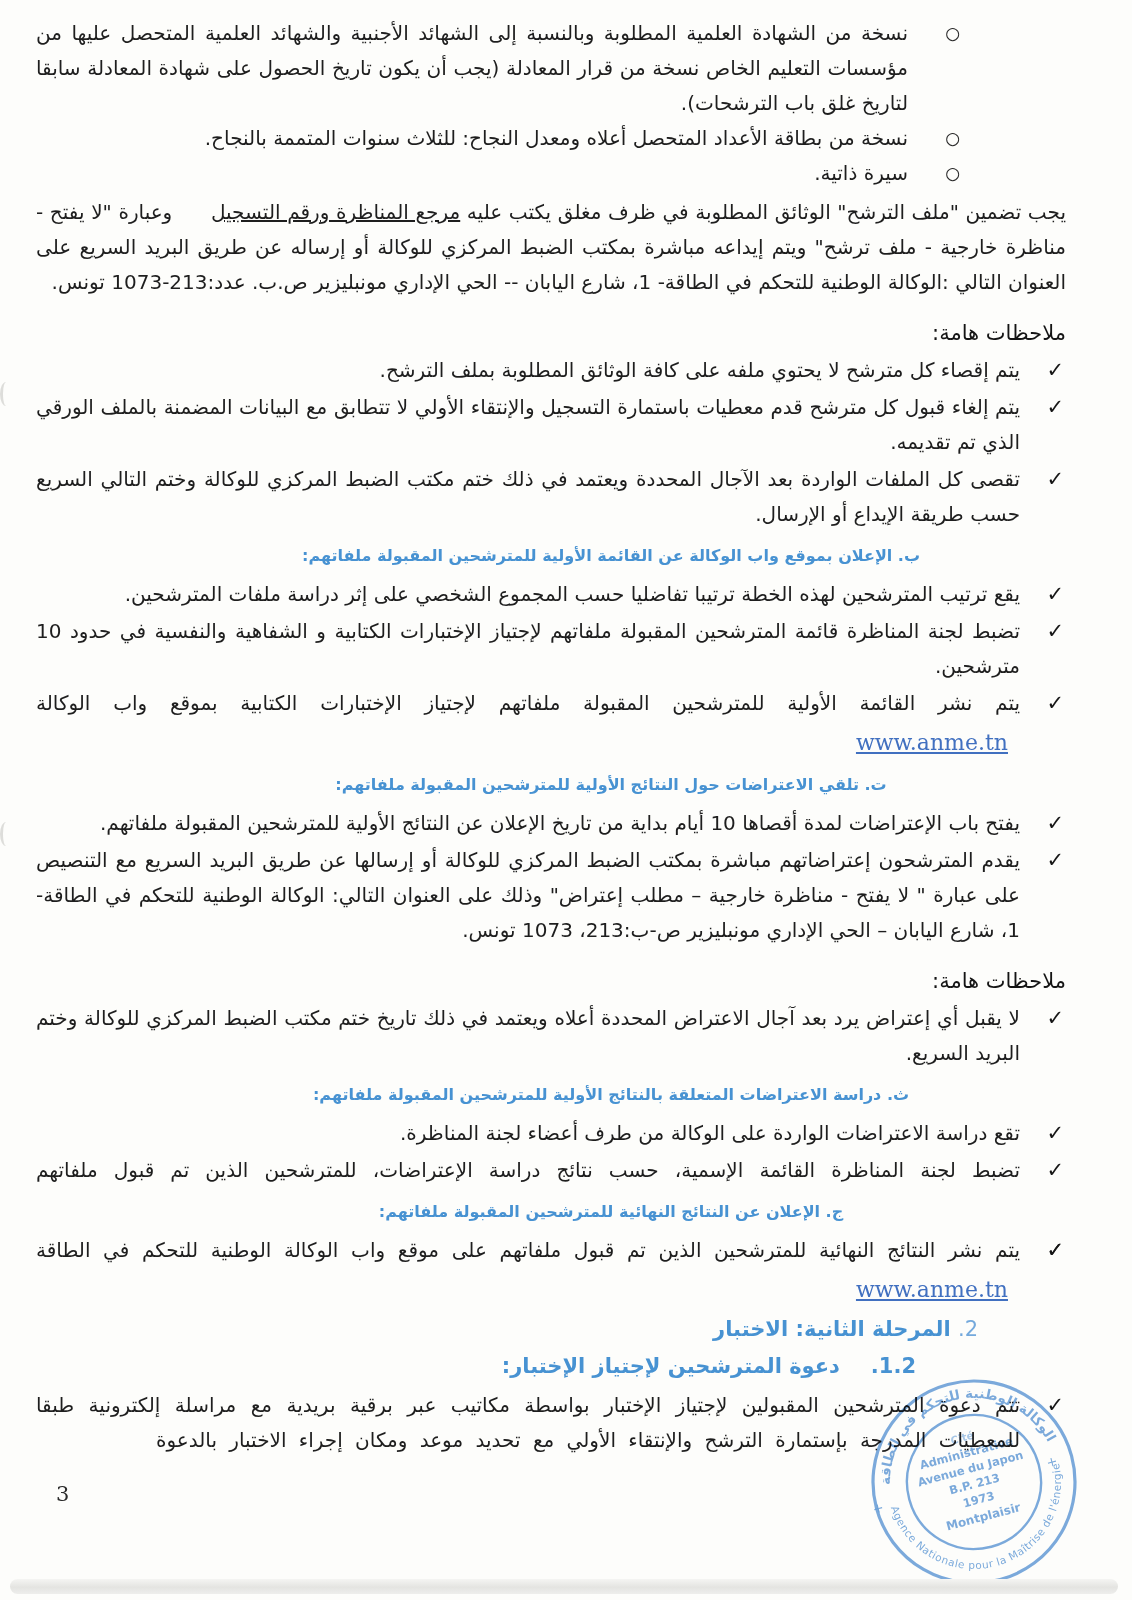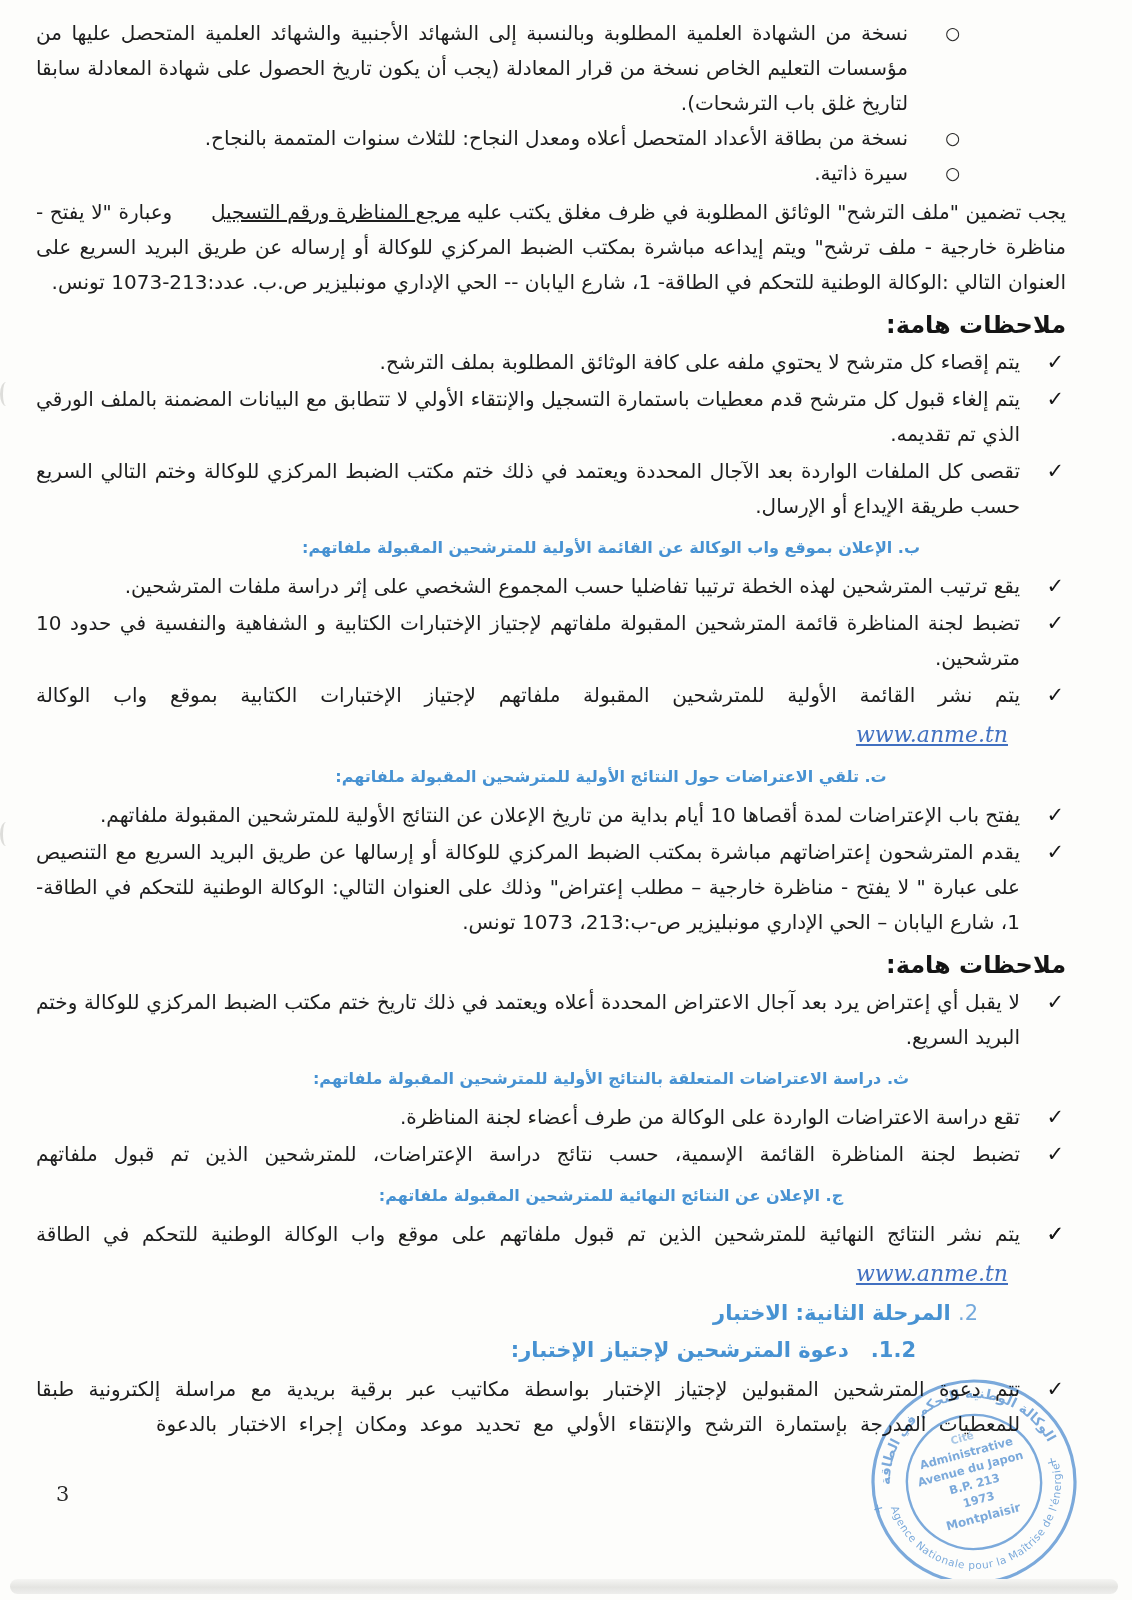--- a/index.html
+++ b/index.html
@@ -19,33 +19,33 @@
   
   ul.check-list { list-style:none; margin:0; padding:0; }
   ul.check-list > li { position:relative; padding-right:46px; text-align:justify; margin:0 0 2px 0; }
   .check-marker { position:absolute; right:2px; top:0; font-weight:bold; font-size:21px; color:#161616; }
   li.stretch { text-align-last: justify; }
   li.wide { word-spacing:6px; }
 
   p.body-par { margin:4px 0 2px 0; text-align:justify; }
   .bold-underline { font-weight:normal; text-decoration:underline;margin-left:32px; }
 
-  .notes-title { font-weight:bold; font-size:24px; margin:8px 0 2px 0; color:#141414; }
+  .notes-title { font-weight:normal; font-size:21px; margin:16px 0 2px 0; color:#141414; }
 
   .section-heading {
     color:#4792d2; font-weight:bold; font-size:16px;
     text-align:center; padding-left:120px; margin:6px 0 4px 0;
   }
   .link-line { text-align:right; padding-left:0; padding-right:58px; margin:4px 0 4px 0; }
-  a.site-link { color:#4170c0; text-decoration:underline; font-size:22px; font-family:"DejaVu Serif","Liberation Serif",serif;font-style:italic; }
+  a.site-link { color:#4170c0; text-decoration:underline; font-size:22px; font-family:"DejaVu Serif","Liberation Serif",serif; }
 
   .phase-heading { color:#4792d2; font-weight:bold; font-size:21px; padding-right:88px; margin:4px 0 2px 0; }
   .phase-num { font-weight:normal; color:#74a9dc; }
   .sub-heading { color:#4792d2; font-weight:bold; font-size:21px; padding-right:150px; margin:2px 0 4px 0; }
-  .sub-num { letter-spacing:1px; }
+  .sub-num { letter-spacing:1px;margin-left:9px; }
 
   .page-number { position:absolute; left:56px; top:1482px; font-size:21px; color:#2b2b2b;
                  font-family:"DejaVu Serif","Liberation Serif",serif; }
 
   .stamp { position:absolute; left:auto; right:52px; top:1376px; width:212px; height:212px;
            mix-blend-mode:multiply; opacity:.88; transform:rotate(-15deg); }
 
   .bottom-band { position:absolute; left:10px; right:14px; bottom:6px; height:15px; border-radius:8px;
                  background:linear-gradient(180deg,#f5f5f3 0%,#e4e4e1 55%,#eeeeec 100%); }
 

